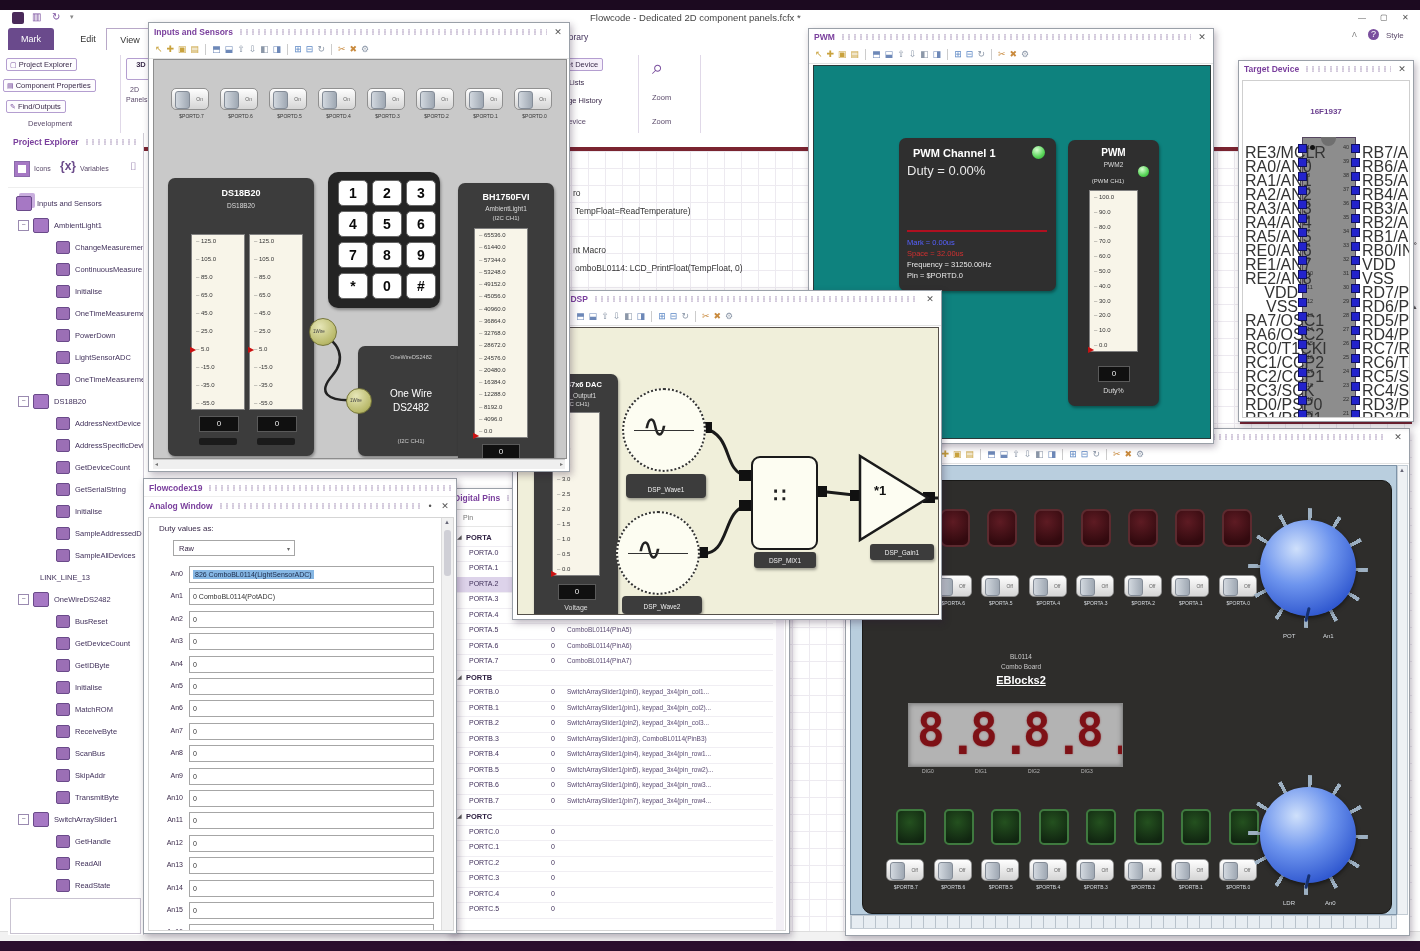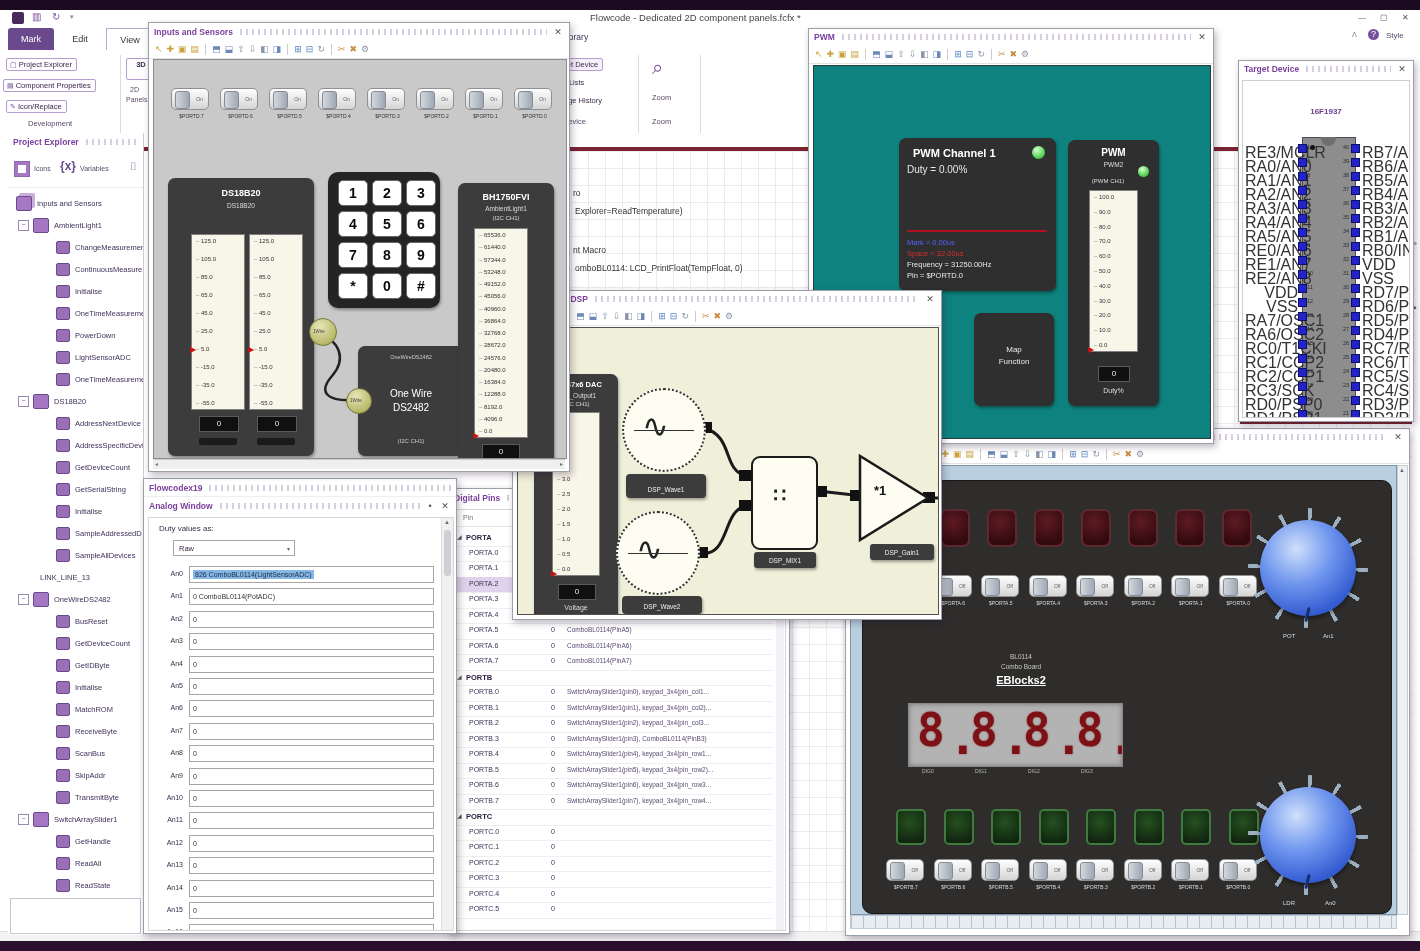--- a/index.html
+++ b/index.html
@@ -81,28 +81,28 @@
     <span class="t" style="left:32px;top:1px;font-size:10px;color:#7a4f9e;">▥</span>
     <span class="t" style="left:52px;top:1px;font-size:10px;color:#7a4f9e;">↻</span>
     <span class="t" style="left:70px;top:3px;font-size:7px;color:#888;">▾</span>
     <span class="t" style="left:590px;top:3px;font-size:9.5px;color:#444;">Flowcode - Dedicated 2D component panels.fcfx *</span>
     <span class="t" style="left:1358px;top:3px;font-size:8px;color:#555;">—</span>
     <span class="t" style="left:1380px;top:3px;font-size:8px;color:#555;">▢</span>
     <span class="t" style="left:1402px;top:3px;font-size:8px;color:#555;">✕</span>
   </div>
 
   <div class="tab filetab" style="left:8px;width:46px;">Mark</div>
-  <div class="tab" style="left:58px;width:44px;">Edit</div>
+  <div class="tab" style="left:66px;width:44px;">Edit</div>
   <div class="tab active" style="left:106px;width:48px;">View</div>
   <span class="t" style="left:160px;top:34px;font-size:9px;color:#333;">Came</span>
 
   <div class="abs" style="left:0;top:50px;width:1420px;height:93px;background:#fff;">
     <div class="rbtn" style="left:6px;top:8px;"><span class="ri">▢</span><span>Project Explorer</span></div>
     <div class="rbtn" style="left:3px;top:29px;"><span class="ri">▤</span><span>Component Properties</span></div>
-    <div class="rbtn" style="left:6px;top:50px;"><span class="ri">✎</span><span>Icon/Replace</span></div>
+    <div class="rbtn" style="left:6px;top:50px;"><span class="ri">✎</span><span>Find/Outputs</span></div>
     <div class="t" style="left:28px;top:70px;font-size:7.5px;color:#5a4a6a;">Development</div>
     <div class="abs" style="left:120px;top:5px;width:1px;height:78px;background:#e0d8e8;"></div>
     <div class="rbtn" style="left:126px;top:8px;width:22px;height:18px;text-align:center;font-weight:bold;"><span>3D</span></div>
     <div class="t" style="left:130px;top:36px;font-size:7px;color:#5a4a6a;">2D</div>
     <div class="t" style="left:126px;top:46px;font-size:7px;color:#5a4a6a;">Panels</div>
 
     <span class="t" style="left:530px;top:-17px;font-size:8px;color:#666;">✕</span>
     <span class="t" style="left:548px;top:-17px;font-size:8.5px;color:#40305a;">Temporary</span>
 
     <div class="rchk" style="left:540px;top:8px;border:1px solid #b49ed0;border-radius:2px;padding:1px 4px;background:#f6f0fb;"><span class="ri">◔</span><span>Target Device</span></div>
@@ -117,21 +117,21 @@
   </div>
 
   <span class="t" style="left:1352px;top:31px;font-size:7px;color:#777;">ᐱ</span>
   <span class="t" style="left:1368px;top:29px;font-size:9px;color:#fff;background:#7a4f9e;border-radius:50%;width:11px;height:11px;text-align:center;line-height:11px;">?</span>
   <span class="t" style="left:1386px;top:31px;font-size:8px;color:#5a4a6a;">Style</span>
 
   <div class="mline" style="left:8px;top:147px;width:1404px;height:4px;"></div>
 
   <div class="abs grid" style="left:520px;top:151px;width:892px;height:780px;">
     <span class="t" style="left:53px;top:38px;font-size:8.5px;color:#333;">ro</span>
-    <span class="t" style="left:55px;top:56px;font-size:8.5px;color:#333;">Explorer=ReadTemperature)</span>
+    <span class="t" style="left:55px;top:56px;font-size:8.5px;color:#333;">TempFloat=ReadTemperature)</span>
     <span class="t" style="left:53px;top:95px;font-size:8.5px;color:#333;">nt Macro</span>
     <span class="t" style="left:55px;top:113px;font-size:8.5px;color:#333;">omboBL0114: LCD_PrintFloat(TempFloat, 0)</span>
   </div>
   <div class="mline" style="left:1240px;top:421px;width:172px;height:3px;"></div>
 
   <div class="abs" style="left:1412px;top:28px;width:8px;height:903px;background:#fff;">
     <span class="t" style="left:1px;top:212px;font-size:7px;color:#555;">»</span>
     <span class="t" style="left:1px;top:275px;font-size:7px;color:#555;">▴</span>
   </div>
 
@@ -672,21 +672,21 @@
         <span class="tsep"></span>
         <span class="ticon" style="color: rgb(201, 138, 61);">✂</span>
         <span class="ticon" style="color: rgb(201, 138, 61);">✖</span>
         <span class="ticon" style="color: rgb(139, 151, 168);">⚙</span>
       </div>
     <div class="abs" style="left:4px;top:36px;width:396px;height:372px;background:#0e827e;border:1px solid #2a3a3a;">
 
       <div class="blockdark" style="left:85px;top:72px;width:157px;height:153px;background:#2f2f2f;">
         <div class="t" style="left:14px;top:9px;font-size:11px;font-weight:bold;color:#fff;">PWM Channel 1</div>
         <div class="circ" style="left:133px;top:8px;width:13px;height:13px;background:radial-gradient(circle at 38% 30%,#d6ffd0,#57d457 60%,#2d9e2d);"></div>
-        <div class="t" style="left:8px;top:26px;font-size:10px;color:#e8e8e8;">Duty = 0.00%</div>
+        <div class="t" style="left:8px;top:26px;font-size:13px;color:#e8e8e8;">Duty = 0.00%</div>
         <div class="abs" style="left:8px;top:92px;width:140px;height:2px;background:#b01020;"></div>
         <div class="t" style="left:8px;top:101px;font-size:7.5px;color:#5560ff;">Mark = 0.00us</div>
         <div class="t" style="left:8px;top:112px;font-size:7.5px;color:#d03030;">Space = 32.00us</div>
         <div class="t" style="left:8px;top:123px;font-size:7.5px;color:#e8e8e8;">Frequency = 31250.00Hz</div>
         <div class="t" style="left:8px;top:134px;font-size:7.5px;color:#e8e8e8;">Pin = $PORTD.0</div>
       </div>
 
       <div class="blockdark" style="left:254px;top:74px;width:91px;height:266px;background:#2f2f2f;">
         <div class="t" style="left:0;top:7px;width:91px;text-align:center;font-size:10px;font-weight:bold;color:#fff;">PWM</div>
         <div class="t" style="left:0;top:21px;width:91px;text-align:center;font-size:6.5px;color:#ddd;">PWM2</div>
@@ -703,24 +703,20 @@
             <div class="tick">30.0</div>
             <div class="tick">20.0</div>
             <div class="tick">10.0</div>
             <div class="tick">0.0</div>
             <div class="marker" style="top: calc(100% - 1px);">▶</div>
           </div>
         <div class="vbox" style="left:30px;top:226px;width:30px;height:14px;">0</div>
         <div class="t" style="left:0;top:247px;width:91px;text-align:center;font-size:7px;color:#ddd;">Duty%</div>
       </div>
 
-      <div class="blockdark" style="left:160px;top:247px;width:80px;height:93px;background:#2f2f2f;">
-        <div class="t" style="left:0;top:32px;width:80px;text-align:center;font-size:8px;color:#e8e8e8;">Map</div>
-        <div class="t" style="left:0;top:44px;width:80px;text-align:center;font-size:8px;color:#e8e8e8;">Function</div>
-      </div>
     </div>
   </div>
 
   <div class="win" style="left:1238px;top:60px;width:174px;height:360px;z-index:20;">
     <div class="wtitle" style="height:16px;">
       <span class="wname">Target Device</span>
       <span class="dots"></span>
       <span class="wx">✕</span>
     </div>
     <div class="abs" style="left:3px;top:19px;width:166px;height:336px;background:#fff;border:1px solid #cfcfcf;overflow:hidden;">

